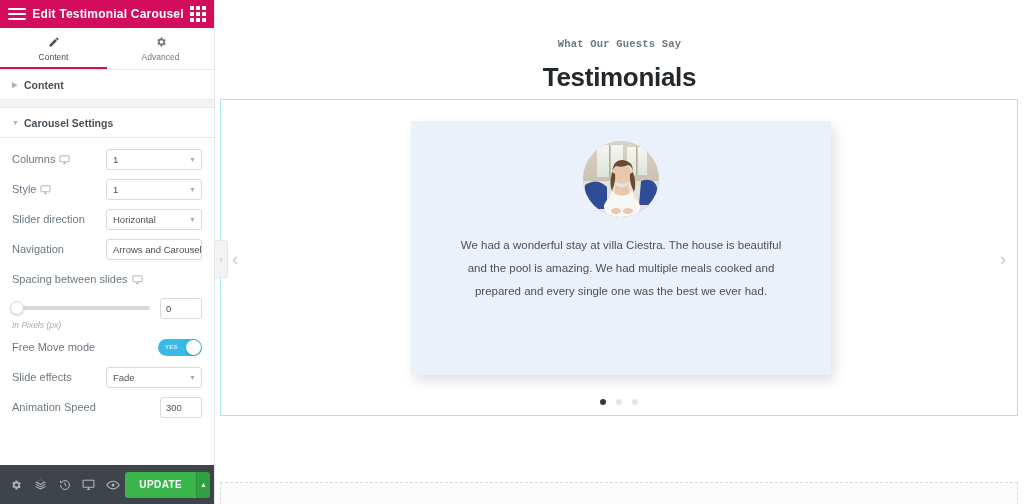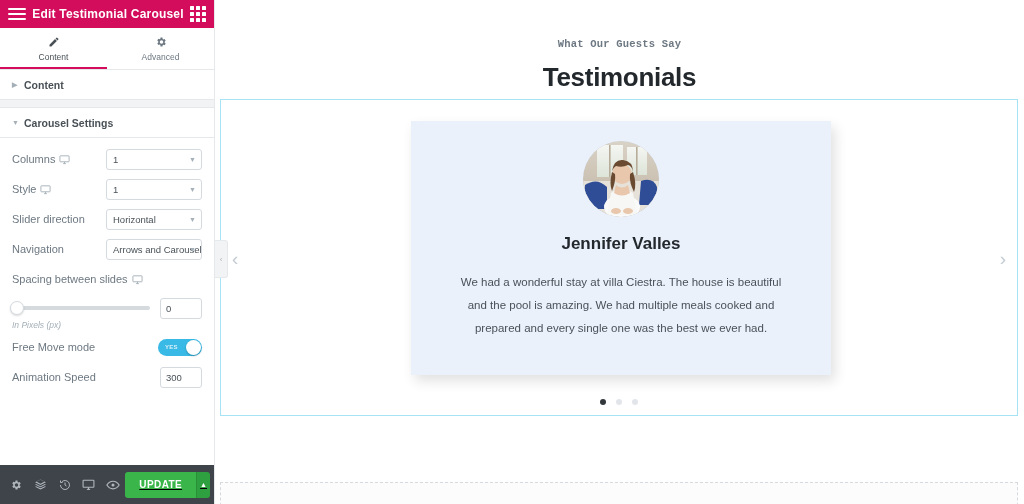--- a/index.html
+++ b/index.html
@@ -106,21 +106,21 @@
     position: absolute; left: -2px; top: 50%; transform: translateY(-50%);
     width: 14px; height: 14px; border-radius: 50%;
     background: #fff; border: 1px solid #d5dadf;
     box-shadow: 0 1px 2px rgba(0,0,0,.15); cursor: pointer;
   }
   .hint { font-size: 8.5px; color: #a4afb7; font-style: italic; margin: -2px 0 2px; }
 
   .panel-footer {
     height: 39px; background: #3f444b;
     display: flex; align-items: center; gap: 0;
-    padding: 0 4px; flex: 0 0 39px; text-decoration: underline;
+    padding: 0 4px; flex: 0 0 39px;
   }
   .footer-ico {
     width: 26px; height: 39px; display: flex; align-items: center; justify-content: center;
     color: #b0b7bd; cursor: pointer;
   }
   .footer-ico svg { display: block; }
   .update-btn {
     margin-left: auto; display: flex; height: 26px; border-radius: 3px; overflow: hidden;
   }
   .update-main {
@@ -323,20 +323,27 @@
       <div class="ctrl">
         <span class="ctrl-label">Free Move mode</span>
         <div style="width:96px;display:flex;justify-content:flex-end;">
           <div class="toggle">
             <span class="t-txt">YES</span>
             <span class="knob"></span>
           </div>
         </div>
       </div>
 
+      <div class="ctrl">
+        <span class="ctrl-label">Slide effects</span>
+        <div class="sel-wrap">
+          <div class="sel">Fade</div>
+          <span class="arrow">▼</span>
+        </div>
+      </div>
 
       <div class="ctrl">
         <span class="ctrl-label">Animation Speed</span>
         <div style="width:96px;display:flex;justify-content:flex-end;">
           <input class="num-input" type="text" value="300" style="">
         </div>
       </div>
 
     </div>
 
@@ -425,21 +432,20 @@
               <circle cx="39" cy="33" r="10" fill="#e8c7ac"></circle>
               <path d="M29 30 q2 -12 11 -11 q10 1 10 12 q-1 -6 -5 -7 q-6 3 -12 1 q-3 2 -4 5z" fill="#6b4a32"></path>
               <path d="M29 31 q-3 12 0 19 q4 -10 3 -17z" fill="#6b4a32"></path>
               <path d="M50 31 q4 12 1 20 q-5 -10 -4 -18z" fill="#6b4a32"></path>
               <path d="M33 44 q6 5 12 0 l2 8 q-8 5 -16 0z" fill="#e8c7ac"></path>
               <ellipse cx="33" cy="70" rx="5" ry="3" fill="#e8c7ac"></ellipse>
               <ellipse cx="45" cy="70" rx="5" ry="3" fill="#e8c7ac"></ellipse>
             </g>
           </svg>
         </div>
-        <div class="person-name">Jennifer Valles</div>
         <div class="quote">We had a wonderful stay at villa Ciestra. The house is beautiful and the pool is amazing. We had multiple meals cooked and prepared and every single one was the best we ever had.</div>
       </div>
 
       <div class="dots">
         <span class="dot active"></span>
         <span class="dot"></span>
         <span class="dot"></span>
       </div>
 
     </div>

